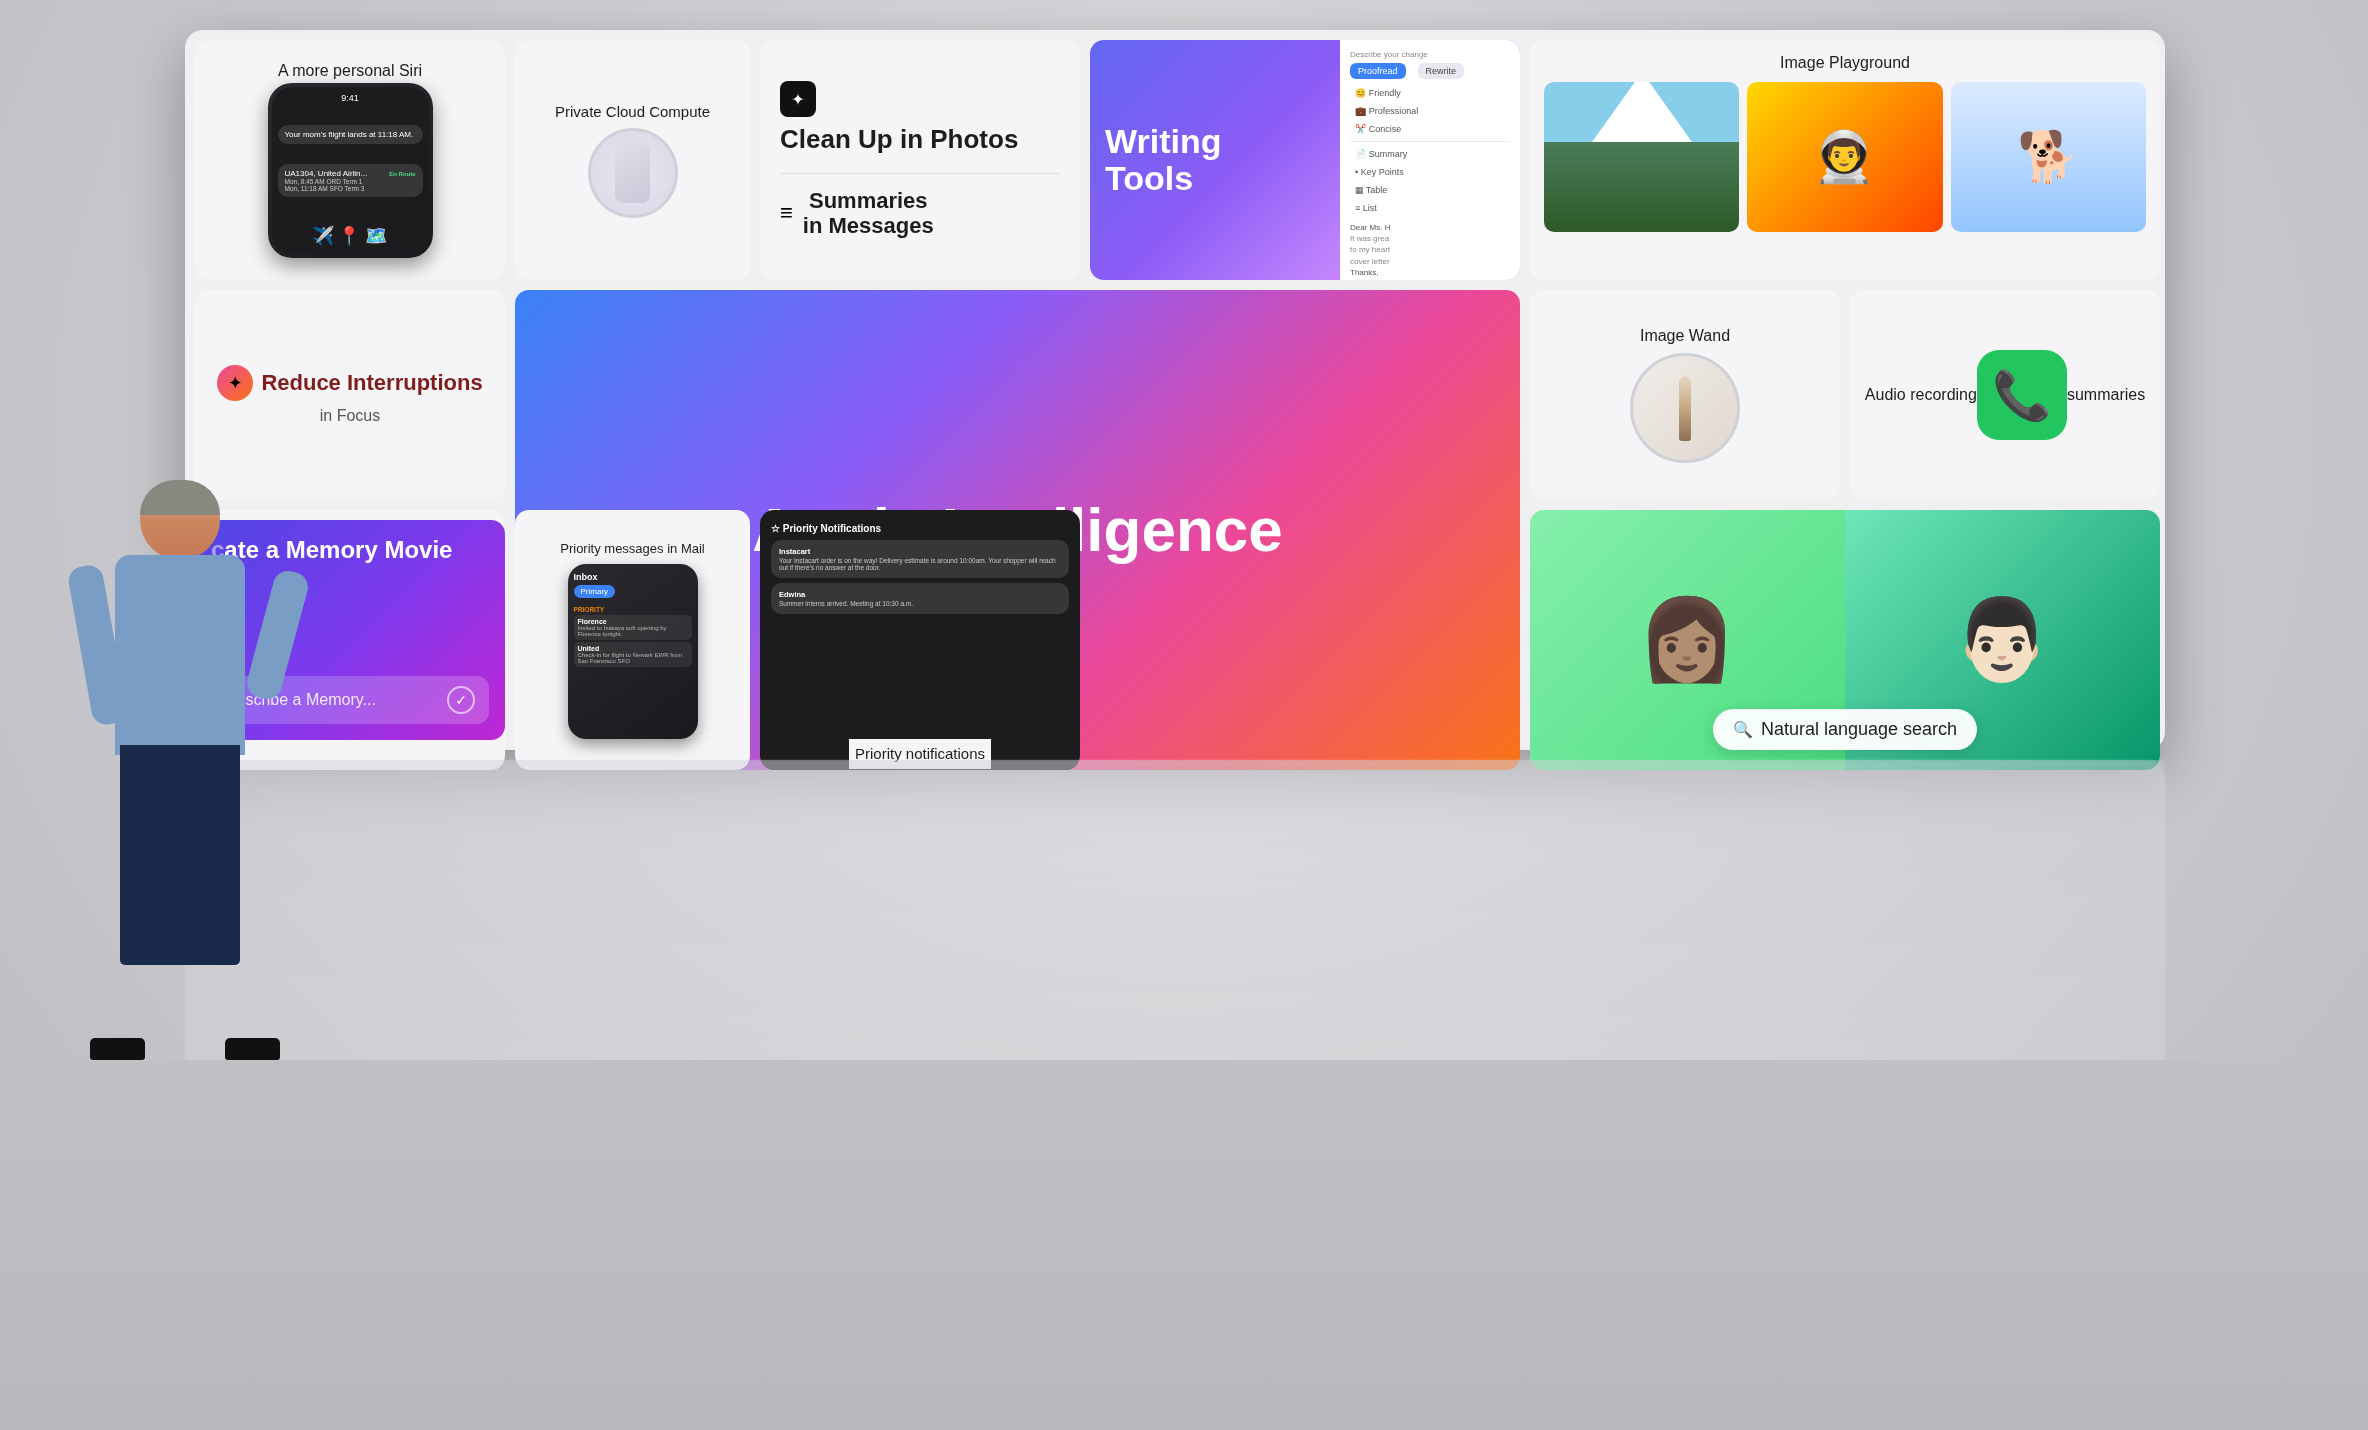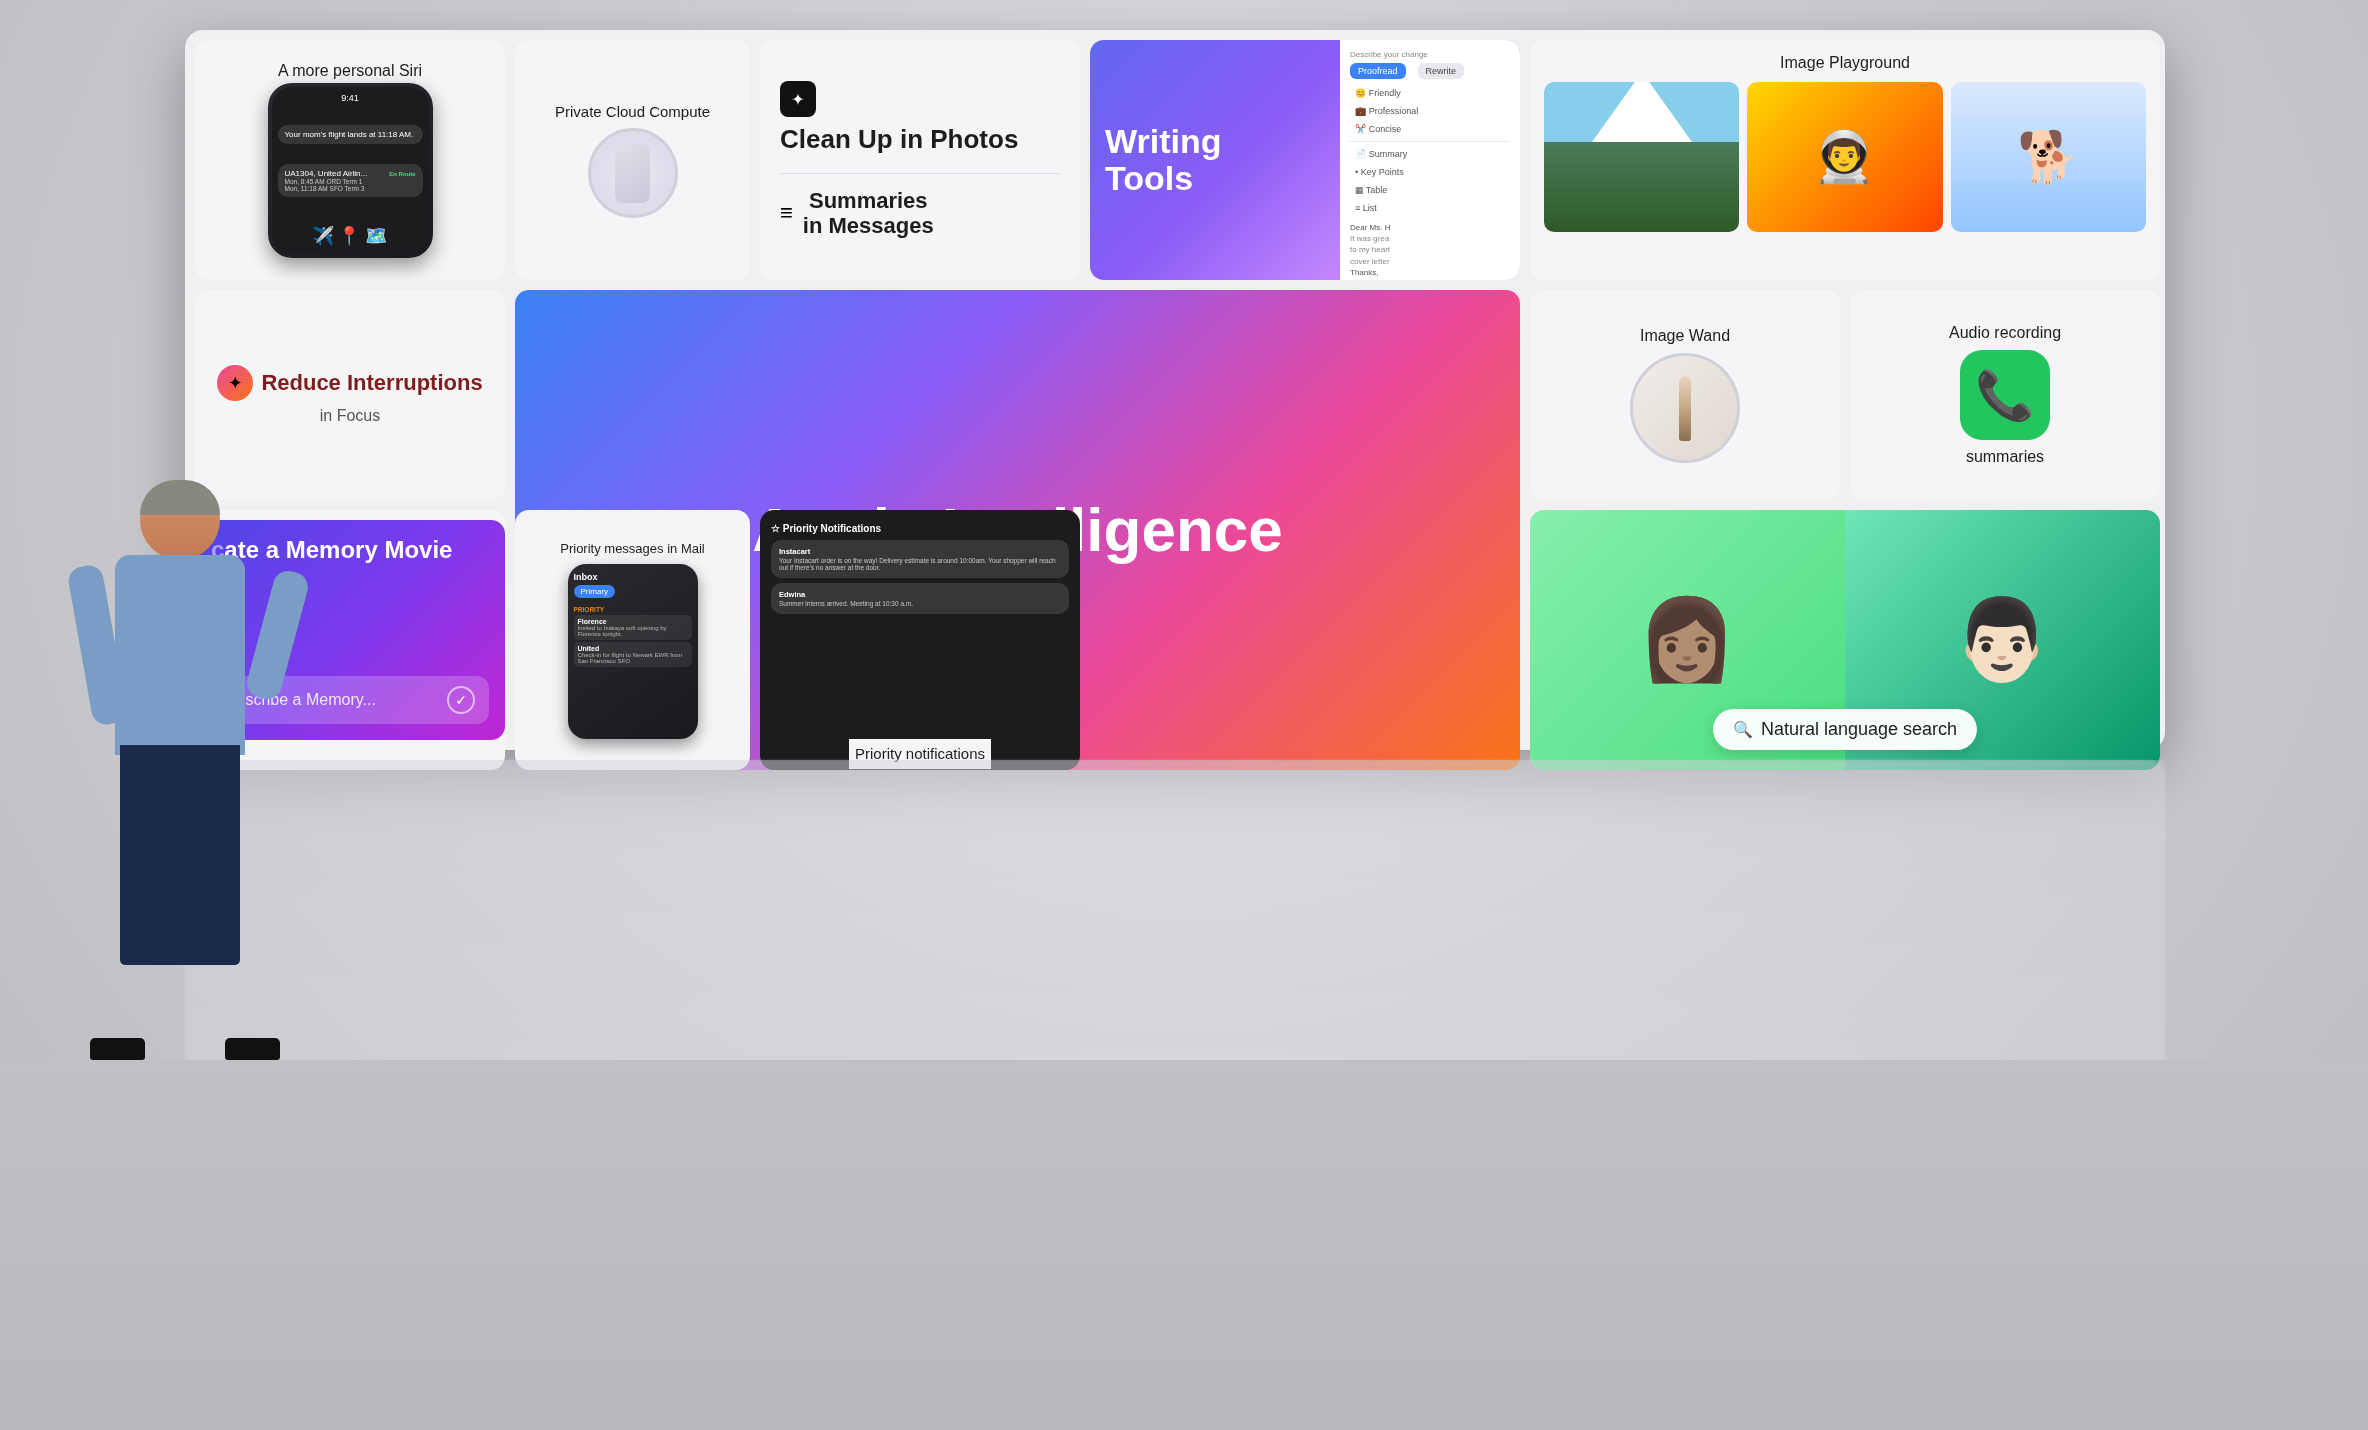--- a/index.html
+++ b/index.html
@@ -356,22 +356,22 @@
       font-size: 16px;
       color: #1d1d1f;
       font-weight: 400;
     }
 
     
     .card-audio {
       grid-column: 6;
       grid-row: 2;
       background: #f5f5f7;
-      flex-direction: column;
-      gap: 8px;
+      flex-direction: row;
+      gap: 0;
       padding: 14px;
     }
 
     .audio-label {
       font-size: 16px;
       color: #1d1d1f;
       font-weight: 400;
     }
 
     .audio-icon-wrap {

